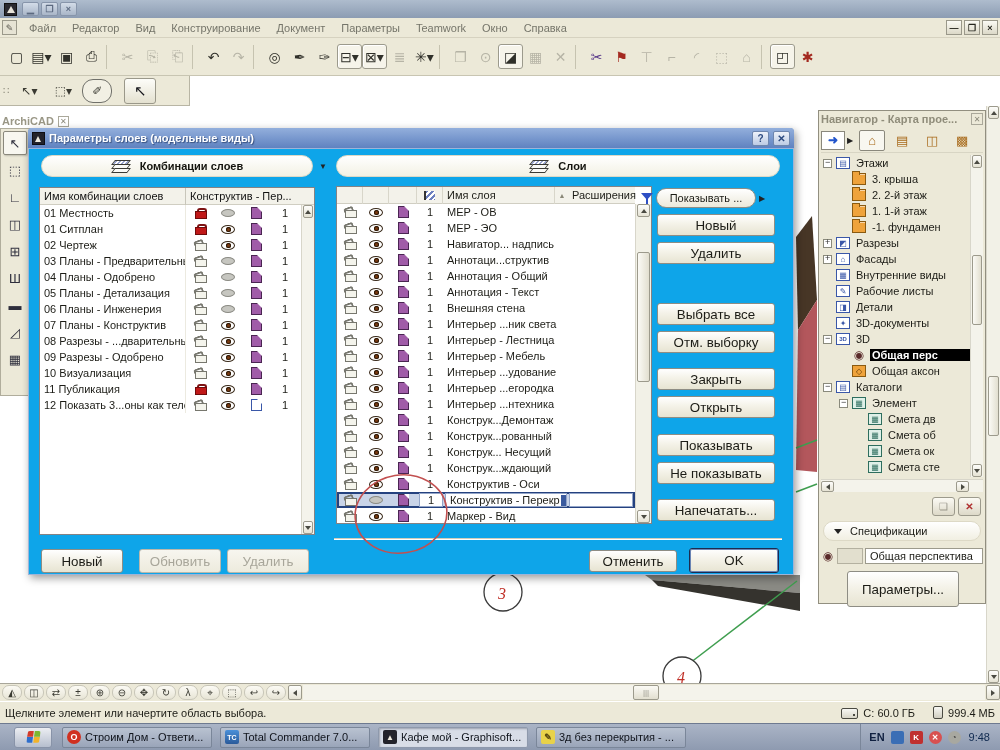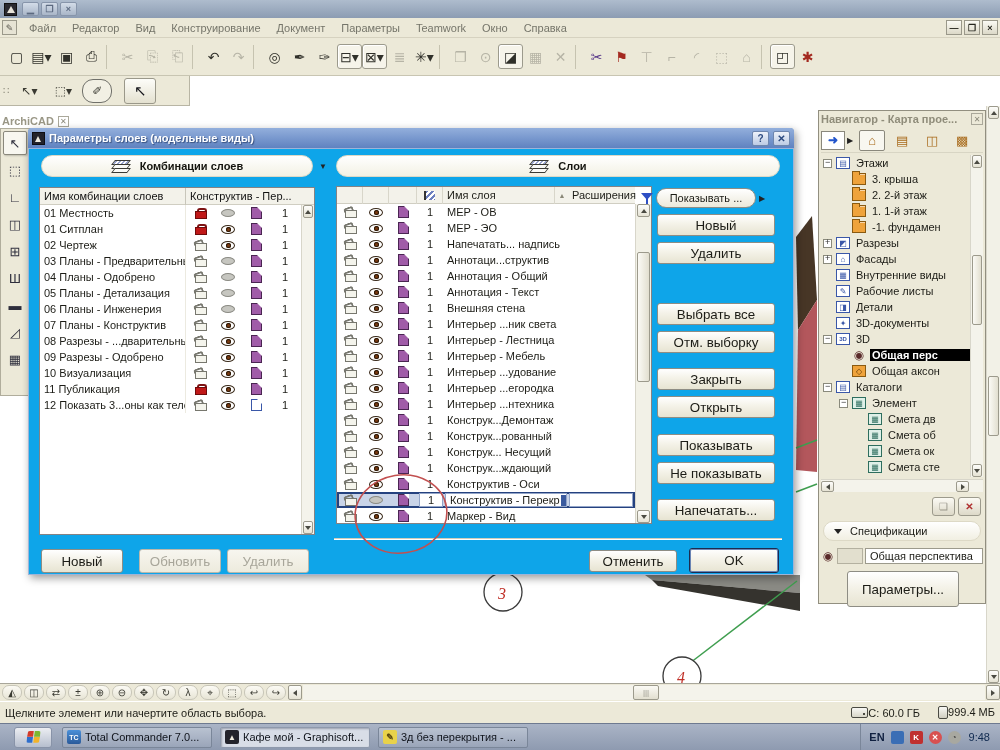--- a/index.html
+++ b/index.html
@@ -186,21 +186,21 @@
 
 .viewbar{position:absolute;left:0;top:683px;width:1000px;height:18px;background:#ece9d8;border-top:1px solid #a8a69a;display:flex;align-items:center}
 .vb-icons{display:flex;align-items:center;padding-left:2px}
 .vbi{width:20px;height:15px;display:flex;align-items:center;justify-content:center;font-size:10px;color:#3a3a32;border:1px solid #c8c6b8;border-radius:7px;margin-right:2px;background:linear-gradient(#fbfaf4,#e8e5d6)}
 .vb-left{width:14px;height:15px;background:linear-gradient(#fdfdfb,#e6e3d4);border:1px solid #9c9a8c;border-radius:2px;display:flex;align-items:center;justify-content:center}
 .vb-track{flex:1;height:15px;background:#f4f3eb;margin:0 1px;position:relative}
 .vb-thumb{position:absolute;left:330px;top:0;width:26px;height:15px;background:linear-gradient(#fbfaf5,#e2dfd0);border:1px solid #9c9a8c;border-radius:2px;display:flex;align-items:center;justify-content:center;color:#9a988c;font-size:8px}
 .vb-right{width:14px;height:15px;background:linear-gradient(#fdfdfb,#e6e3d4);border:1px solid #9c9a8c;border-radius:2px;display:flex;align-items:center;justify-content:center}
 .statusbar{position:absolute;left:0;top:701px;width:1000px;height:22px;background:#ece9d8;border-top:1px solid #fff;display:flex;align-items:center;padding:0 5px}
 .status-msg{flex:1}
-.st-group{display:flex;align-items:flex-start;margin-left:18px}
+.st-group{display:flex;align-items:flex-end;gap:5px;margin-left:18px}
 .ico-disk{width:17px;height:11px;border:1px solid #4a4a42;border-radius:2px;background:linear-gradient(#f8f8f4,#d8d6c8);position:relative}
 .ico-disk::after{content:"";position:absolute;right:2px;bottom:2px;width:2px;height:2px;background:#4a4a42}
 .ico-mem{width:10px;height:13px;border:1px solid #4a4a42;border-radius:2px;background:linear-gradient(#f8f8f4,#d0cec0)}
 
 .taskbar{position:absolute;left:0;top:723px;width:1000px;height:27px;background:linear-gradient(#aab4c6,#909cb2 60%,#8ema? 100%);background:linear-gradient(#aab4c6,#8e9ab0);border-top:1px solid #6e7a90;display:flex;align-items:center}
 .startbtn{width:38px;height:21px;margin-left:14px;background:linear-gradient(#eceef2,#b6bece);border:1px solid #8893a8;border-radius:3px;display:flex;align-items:center;justify-content:center;flex:none}
 .winflag{width:13px;height:12px;transform:skewX(-8deg);border-radius:2px;background:linear-gradient(#d43b2a,#d43b2a) 0 0/48% 48% no-repeat,linear-gradient(#7cb82f,#7cb82f) 100% 0/48% 48% no-repeat,linear-gradient(#2e6ecc,#2e6ecc) 0 100%/48% 48% no-repeat,linear-gradient(#f2b32a,#f2b32a) 100% 100%/48% 48% no-repeat}
 .tasks{display:flex;gap:8px;margin-left:10px;flex:1}
 .task{width:150px;height:21px;background:linear-gradient(#b9c2d1,#9aa5b9);border:1px solid #7a8699;border-radius:2px;display:flex;align-items:center;gap:4px;padding:0 4px;color:#10141c}
 .task[data-v="active"]{background:#d8dde7;border-color:#8e99ac;box-shadow:inset 1px 1px 2px rgba(40,50,70,.35)}
@@ -725,21 +725,21 @@
               <span class="rc rc-lock">
                 <span class="i-lock" data-v="unlocked"></span>
               </span>
               <span class="rc rc-eye">
                 <span class="i-eye" data-v="open"></span>
               </span>
               <span class="rc rc-folder">
                 <span class="i-folder" data-v="solid"></span>
               </span>
               <span class="rc rc-num">1</span>
-              <span class="rc rc-name">Напечатать... надпись</span>
+              <span class="rc rc-name">Навигатор... надпись</span>
               <span class="rc rc-ext"></span>
             </div>
 
             <div class="rrow" data-v="">
               <span class="rc rc-lock">
                 <span class="i-lock" data-v="unlocked"></span>
               </span>
               <span class="rc rc-eye">
                 <span class="i-eye" data-v="open"></span>
               </span>
@@ -1305,20 +1305,24 @@
     <span>999.4 МБ</span>
   </span>
 </div>
 
 <div class="taskbar">
   <span class="startbtn">
       <span class="winflag"></span>
     </span>
   <span class="tasks">
 
+      <span class="task" data-v="">
+        <span class="tico" data-v="opera"></span>
+        <span class="tlabel">Строим Дом - Ответи...</span>
+      </span>
 
       <span class="task" data-v="">
         <span class="tico" data-v="tc"></span>
         <span class="tlabel">Total Commander 7.0...</span>
       </span>
 
       <span class="task" data-v="active">
         <span class="tico" data-v="archicad"></span>
         <span class="tlabel">Кафе мой - Graphisoft...</span>
       </span>

